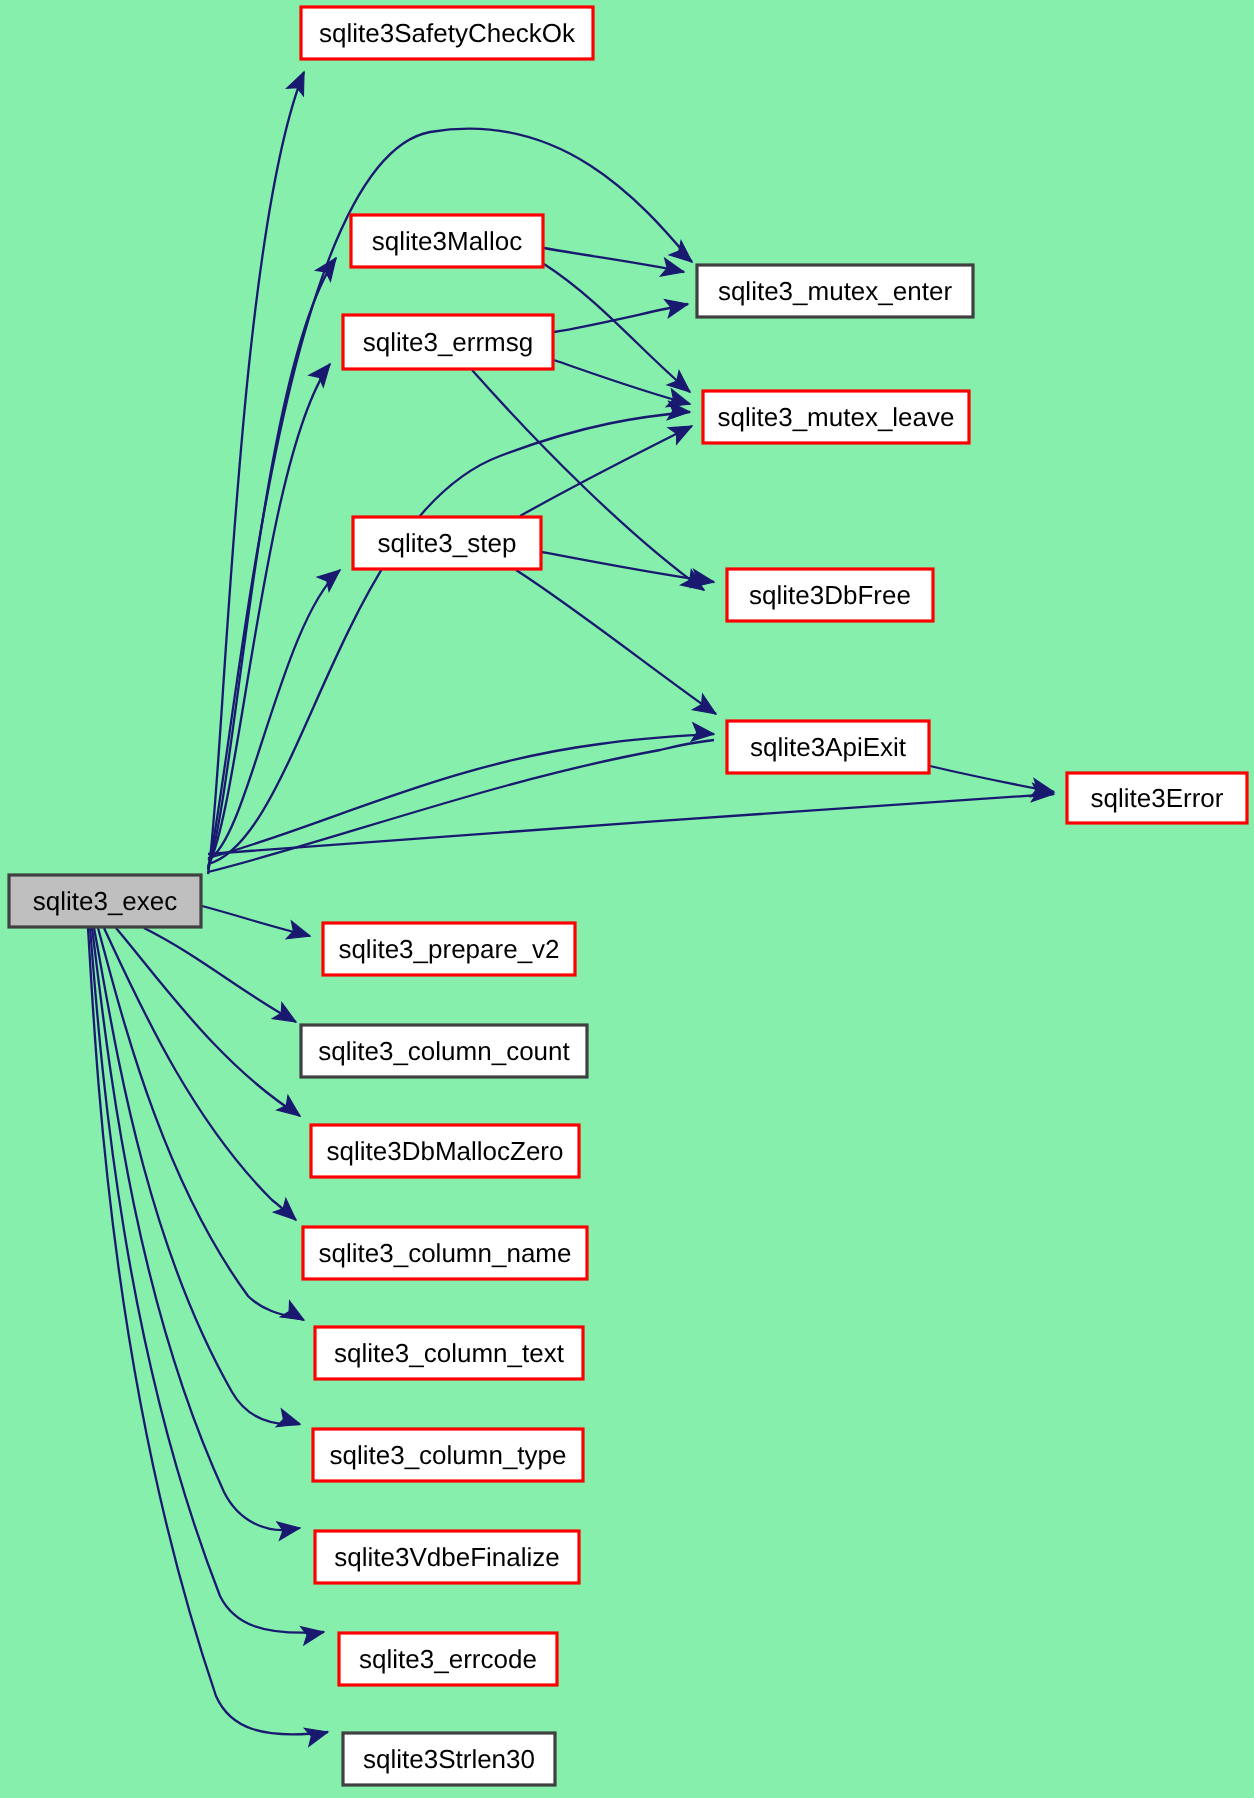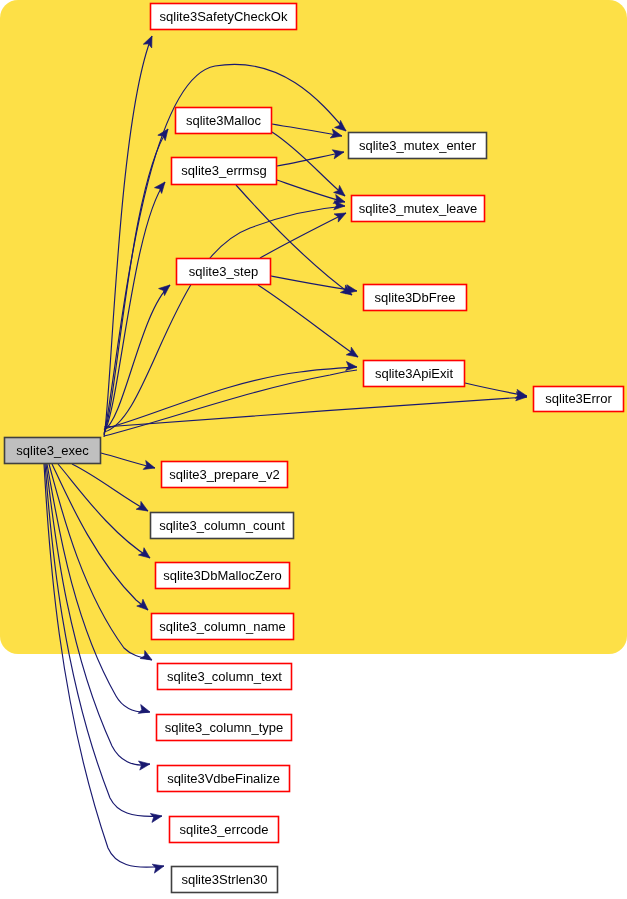--- a/index.html
+++ b/index.html
@@ -10,23 +10,22 @@
   }
   body {
     width: 627px;
     height: 899px;
     overflow: hidden;
     font-family: "Liberation Sans", sans-serif;
   }
   #graph-root {
     position: relative;
     width: 627px;
-    height: 654px;
-    background: #fde047;
-    border-radius: 18px;
+    height: 899px;
+    background: #86efac;
   }
   svg#callgraph {
     display: block;
     width: 627px;
     height: 899px;
   }
   .edge-path {
     fill: none;
     stroke: #191970;
     stroke-width: 1.15px;

